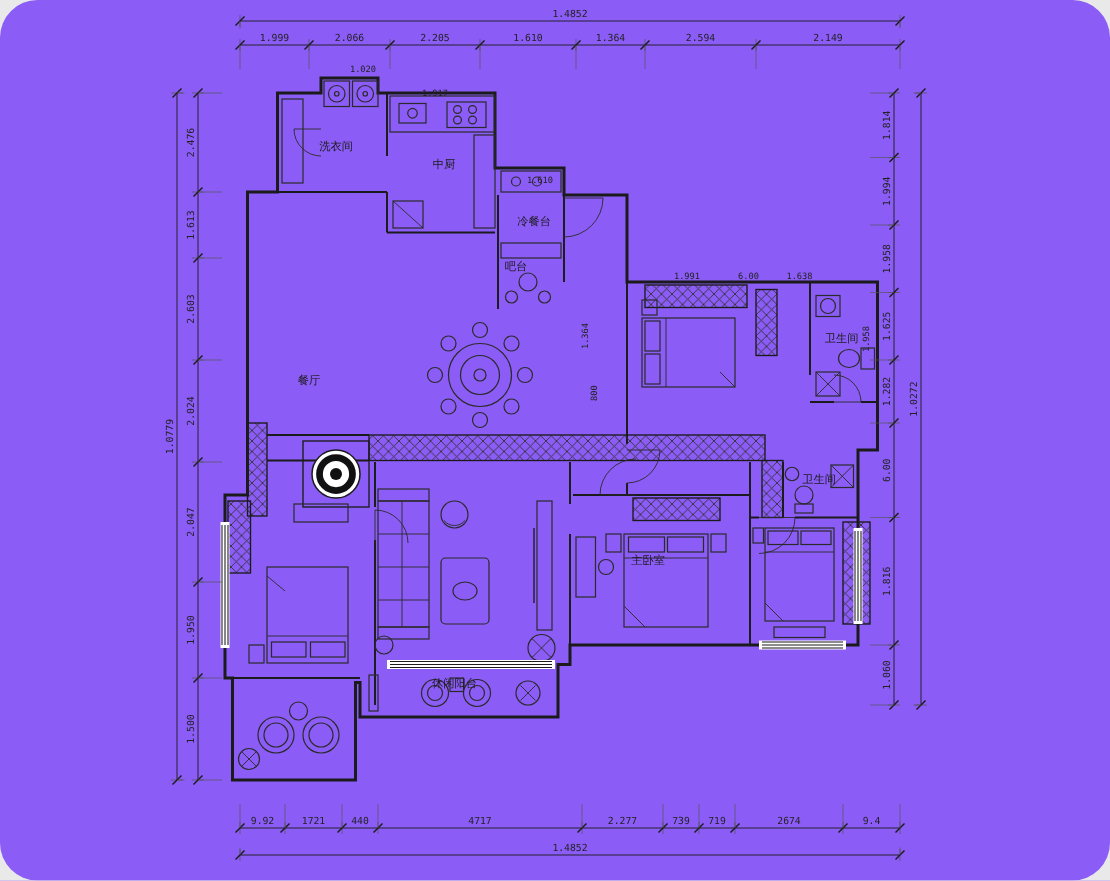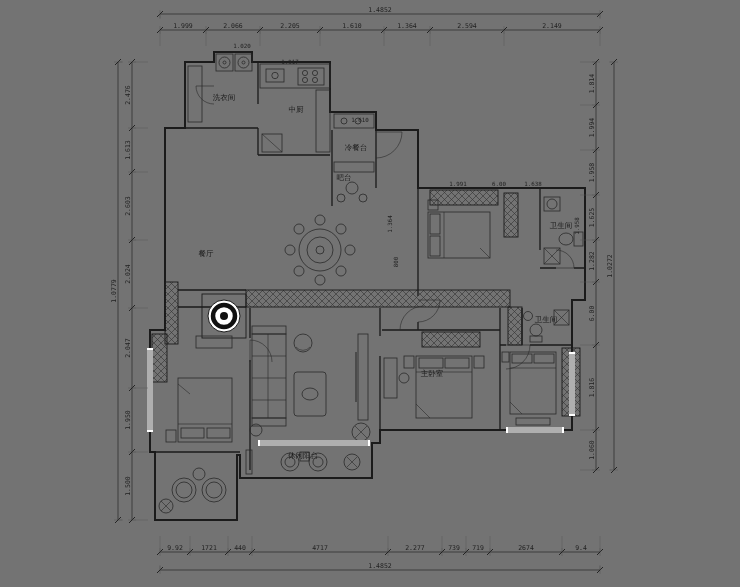--- a/index.html
+++ b/index.html
@@ -1,18 +1,18 @@
 <!DOCTYPE html>
 <html><head>
 <meta charset="utf-8">
 <style>
   html,body{margin:0;padding:0;background:#e9e9e9;}
   .stage{
-    position:relative;width:740px;height:587px;background:#737373;
-    font-family:"DejaVu Sans","Liberation Sans",sans-serif;overflow:hidden;
+    position:relative;width:740px;height:587px;background:#8b5cf6;
+    font-family:"DejaVu Sans","Liberation Sans",sans-serif;overflow:hidden;border-radius:25px;
   }
   svg{position:absolute;left:0;top:0;}
   .w2{stroke:#1b1b1b;stroke-width:2;fill:none;}
   .w15{stroke:#1b1b1b;stroke-width:1.3;fill:none;}
   .w1{stroke:#1b1b1b;stroke-width:0.9;fill:none;}
   .thin{stroke:#2a2a2a;stroke-width:0.6;fill:none;}
   .furn{stroke:#2a2a2a;stroke-width:0.8;fill:none;}
   .hatchbox{stroke:#1b1b1b;stroke-width:0.9;}
   .winline{stroke:#1b1b1b;stroke-width:0.7;}
   text{user-select:none;}

